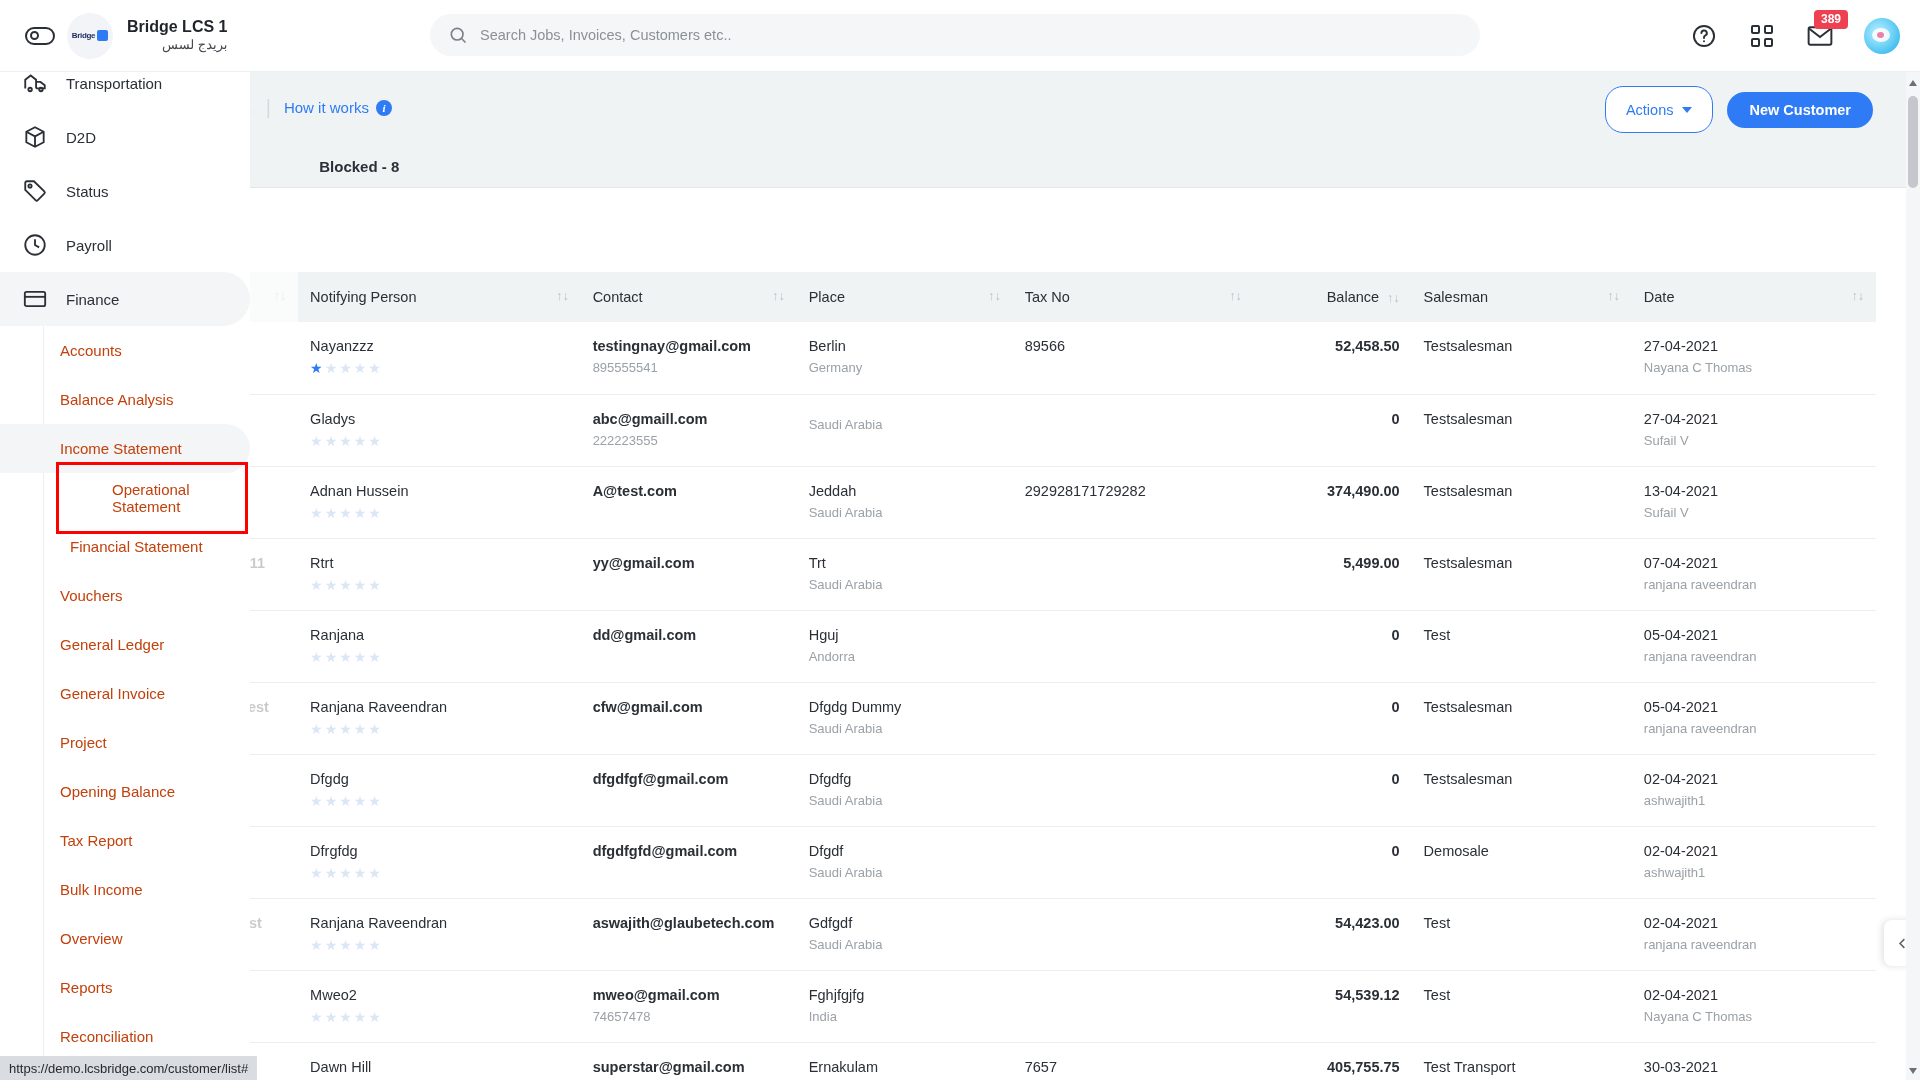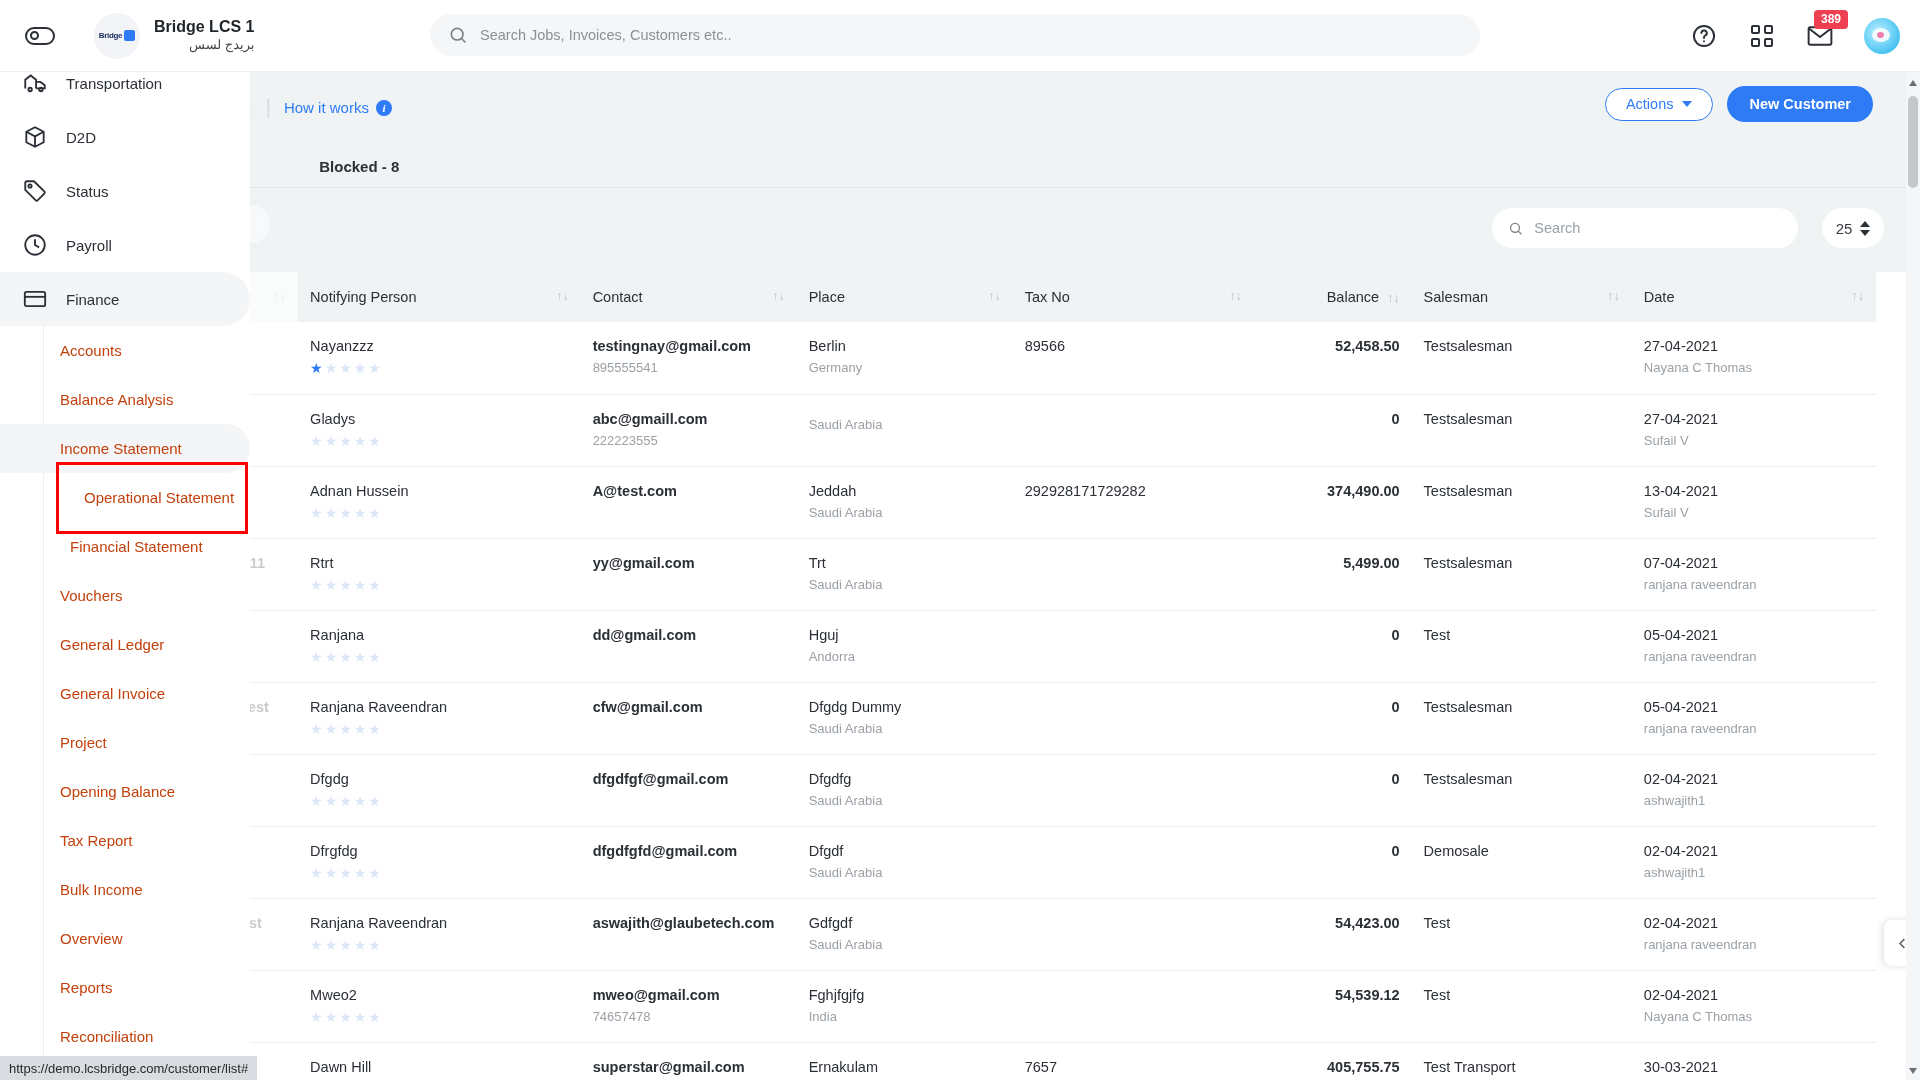--- a/index.html
+++ b/index.html
@@ -22,21 +22,21 @@
   .tb-toggle {
     width: 40px; height: 26px; margin-left: 20px;
     display: flex; align-items: center; justify-content: center;
   }
   .toggle-pill {
     width: 30px; height: 18px; border: 2px solid #2b2f36; border-radius: 10px;
     display: flex; align-items: center; padding-left: 3px;
   }
   .toggle-dot { width: 9px; height: 9px; border-radius: 50%; border: 2px solid #2b2f36; }
 
-  .brand { display: flex; align-items: center; margin-left: 34px; }
+  .brand { display: flex; align-items: center; margin-left: 7px; }
   .brand-logo {
     width: 46px; height: 46px; border-radius: 50%;
     background: #f2f4f7; display:flex; align-items:center; justify-content:center;
   }
   .brand-logo .lg {
     font-size: 8px; font-weight: bold; color: #1b2a5e; letter-spacing: -0.3px;
   }
   .brand-logo .lgsq {
     display:inline-block; width: 11px; height: 11px; background: #2f7bf6;
     margin-left: 2px; border-radius: 2px; vertical-align: middle;
@@ -103,21 +103,21 @@
   }
   .info-dot {
     display:inline-flex; align-items:center; justify-content:center;
     width: 16px; height: 16px; border-radius: 50%;
     background: #2f7bf6; color: #fff; font-size: 11px; font-weight: bold;
     margin-left: 7px; vertical-align: 1px; font-style: italic;
     font-family: "Liberation Serif", serif;
   }
   .head-actions { position: absolute; right: 47px; top: 14px; display: flex; gap: 14px; align-items: center; }
   .btn-actions {
-    height: 33px; padding: 0 20px; border-radius: 18px;
+    height: 47px; padding: 0 20px; border-radius: 18px;
     border: 1px solid #2f7bf6; color: #2f7bf6; background: #fff;
     font-size: 14.5px; display: flex; align-items: center; gap: 9px;
     cursor: pointer; font-family: "Liberation Sans", sans-serif;
   }
   .caret { width: 0; height: 0; border-left: 5px solid transparent; border-right: 5px solid transparent; border-top: 6px solid currentColor; }
   .btn-new {
     height: 36px; padding: 0 22px; border-radius: 18px; border: none;
     background: #2f7bf6; color: #fff; font-size: 14.5px; font-weight: bold;
     cursor: pointer; font-family: "Liberation Sans", sans-serif;
   }
@@ -300,48 +300,20 @@
       </button>
       <button class="btn-new">New Customer</button>
     </div>
   </div>
 
   <div class="tabs-bar">
     <div class="tab general">General - 352</div>
     <div class="tab blocked">Blocked - 8</div>
   </div>
 
-  <div class="toolbar">
-    <div class="refresh-ic">
-      <svg viewBox="0 0 24 24" width="30" height="30" fill="none" stroke="currentColor" stroke-width="2">
-        <path d="M20 11a8 8 0 1 0-2 6.5"></path>
-          <polyline points="20 5 20 11 14 11"></polyline>
-      </svg>
-    </div>
-    <div class="export-as">
-      <span>Export As</span>
-      <span class="caret"></span>
-    </div>
-
-    <div class="tbl-search">
-      <svg width="17" height="17" viewBox="0 0 24 24" fill="none" stroke="#7b8187" stroke-width="2">
-        <circle cx="11" cy="11" r="7"></circle>
-          <line x1="16.5" y1="16.5" x2="21" y2="21"></line>
-      </svg>
-      <input value="" placeholder="Search" style="">
-    </div>
-
-    <div class="page-size">
-      <span>25</span>
-      <span class="spin">
-          <i class="up"></i>
-          <i class="dn"></i>
-        </span>
-    </div>
-  </div>
 
   <div class="table-card">
     <table>
       <colgroup>
         <col class="w-idx">
           <col class="w-name">
           <col class="w-notify">
           <col class="w-contact">
         <col class="w-place">
           <col class="w-tax">
@@ -541,21 +513,21 @@
       </div>
     </div>
     <div class="sub-group">
       <span class="sub-rail"></span>
       <div class="sub-item active">
         <span>Income Statement</span>
       </div>
     </div>
     <div class="sub-group">
       <span class="sub-rail"></span>
-      <div class="sub-item" style="padding-left:84px">
+      <div class="sub-item" style="padding-left:112px">
         <span>Operational Statement</span>
       </div>
     </div>
     <div class="sub-group">
       <span class="sub-rail"></span>
       <div class="sub-item" style="padding-left:70px">
         <span>Financial Statement</span>
       </div>
     </div>
     <div class="sub-group">

